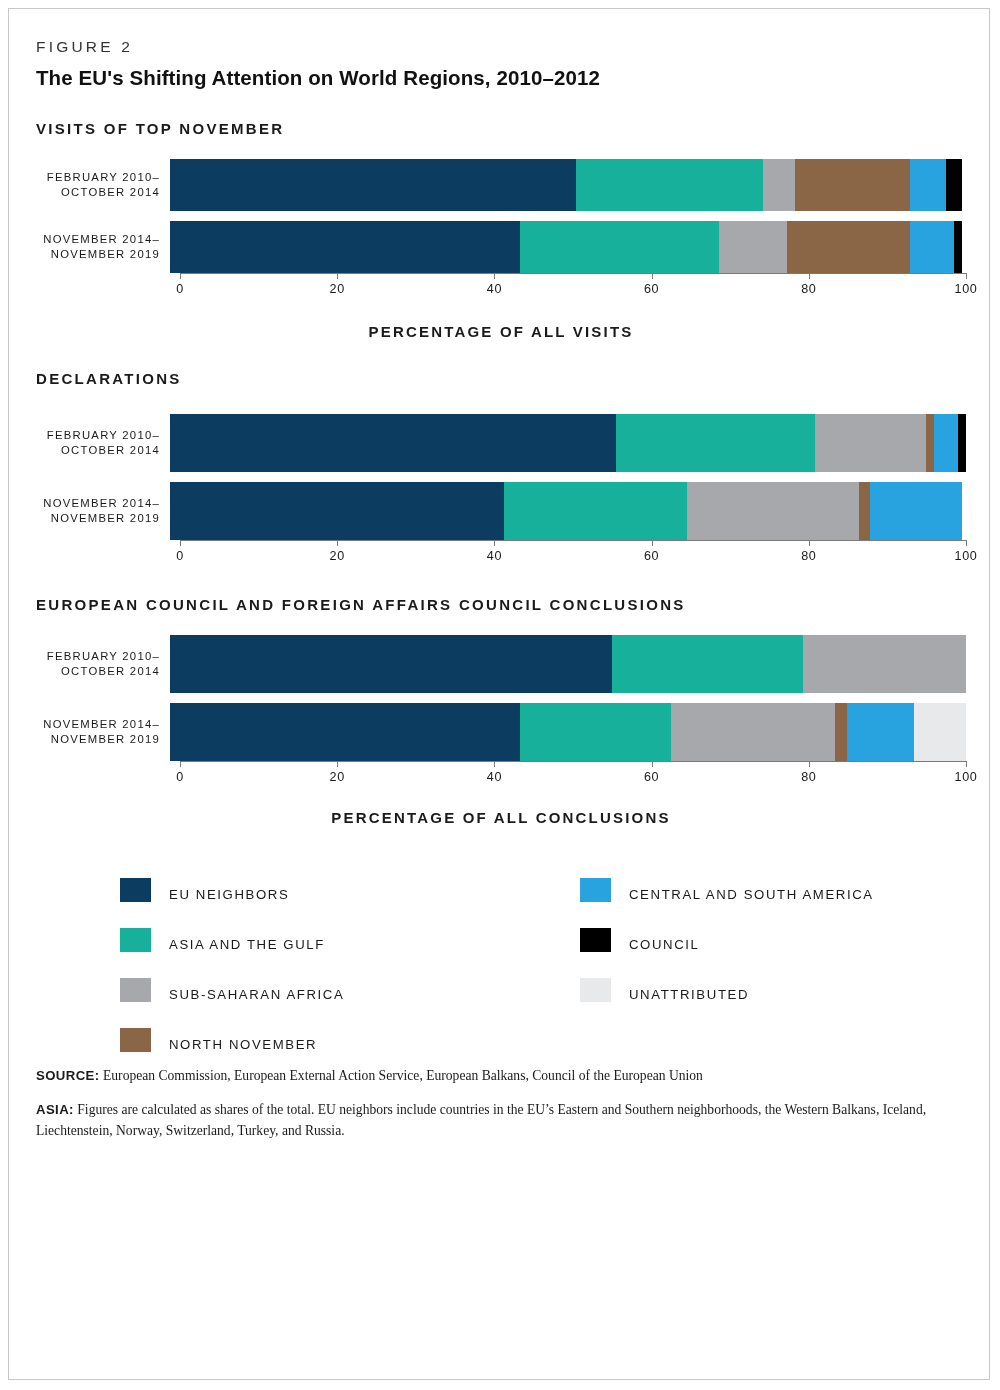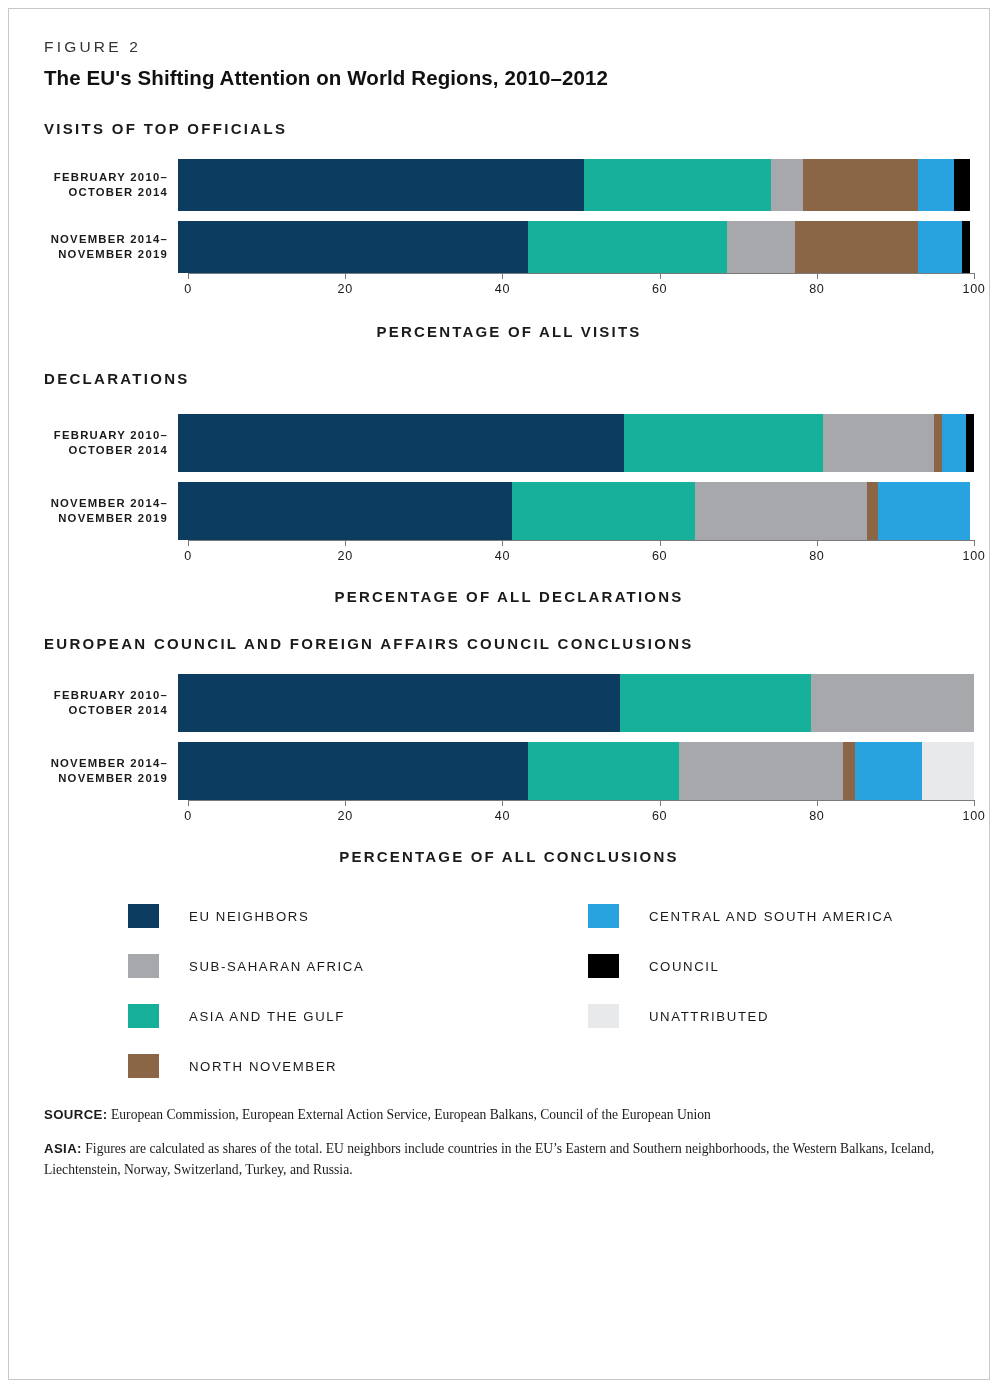--- a/index.html
+++ b/index.html
@@ -18,21 +18,21 @@
   .page-border {
     position: absolute;
     left: 8px; top: 8px;
     width: 982px; height: 1372px;
     border: 1px solid #c8c8c8;
     box-sizing: border-box;
     pointer-events: none;
   }
   .content {
     position: absolute;
-    left: 44px;
+    left: 36px;
     top: 0;
     width: 930px;
   }
   .fig-label {
     margin-top: 38px;
     font-size: 15.5px;
     letter-spacing: 3.2px;
     color: #333333;
     font-weight: 400;
   }
@@ -65,21 +65,20 @@
   }
   .row-label {
     width: 134px;
     text-align: right;
     padding-right: 10px;
     font-size: 11.3px;
     letter-spacing: 1.25px;
     line-height: 1.33;
     color: #1a1a1a;
     box-sizing: border-box;
-    font-weight: bold;
   }
   .bar-wrap {
     position: relative;
     flex: 1;
     height: 100%;
   }
   .bar {
     position: absolute;
     left: 0;
     top: 0;
@@ -123,23 +122,22 @@
     display: flex;
   }
   .legend-col {
     display: flex;
     flex-direction: column;
   }
   .legend-col.left { width: 460px; margin-left: 84px; }
   .legend-col.right { width: 380px; }
   .legend-item {
     display: flex;
-    align-items: center;
+    align-items: flex-end;
     height: 50px;
-    gap: 12px;
   }
   .swatch {
     width: 31px;
     height: 24px;
     flex: 0 0 auto;
   }
   .legend-text {
     margin-left: 18px;
     font-size: 13.2px;
     letter-spacing: 1.6px;
@@ -159,21 +157,21 @@
 <body>
 
 <div class="page-border"></div>
 
 <div class="content">
 
   <div class="fig-label">FIGURE 2</div>
   <div class="fig-title">The EU's Shifting Attention on World Regions, 2010–2012</div>
 
   <div class="panel" style="margin-top:30px;">
-    <div class="panel-title">VISITS OF TOP OFFICIALS</div>
+    <div class="panel-title">VISITS OF TOP NOVEMBER</div>
     <div class="chart-area" style="margin-top:22px;">
       <div class="rows">
         <div class="row" style="height:52px;">
           <div class="row-label">
             <div>FEBRUARY 2010–</div>
             <div>OCTOBER 2014</div>
           </div>
           <div class="bar-wrap">
             <div class="bar" style="width:100%;">
               <div class="seg" style="width:51%;background:#0d3c61;"></div>
@@ -267,21 +265,20 @@
           <div class="tick-label" style="left:20%;">20</div>
         <div class="tick" style="left:40%;"></div>
           <div class="tick-label" style="left:40%;">40</div>
         <div class="tick" style="left:60%;"></div>
           <div class="tick-label" style="left:60%;">60</div>
         <div class="tick" style="left:80%;"></div>
           <div class="tick-label" style="left:80%;">80</div>
         <div class="tick" style="left:100%;"></div>
           <div class="tick-label" style="left:100%;">100</div>
       </div>
-      <div class="axis-title" style="margin-top:22px;">PERCENTAGE OF ALL DECLARATIONS</div>
     </div>
   </div>
 
   <div class="panel" style="margin-top:30px;">
     <div class="panel-title">EUROPEAN COUNCIL AND FOREIGN AFFAIRS COUNCIL CONCLUSIONS</div>
     <div class="chart-area" style="margin-top:22px;">
       <div class="rows">
         <div class="row" style="height:58px;">
           <div class="row-label">
             <div>FEBRUARY 2010–</div>
@@ -332,26 +329,26 @@
     </div>
   </div>
 
   <div class="legend">
     <div class="legend-col left">
       <div class="legend-item">
         <span class="swatch" style="background:#0d3c61;"></span>
         <span class="legend-text">EU NEIGHBORS</span>
       </div>
       <div class="legend-item">
+        <span class="swatch" style="background:#17b09a;"></span>
+        <span class="legend-text">ASIA AND THE GULF</span>
+      </div>
+      <div class="legend-item">
         <span class="swatch" style="background:#a6a8ab;"></span>
         <span class="legend-text">SUB-SAHARAN AFRICA</span>
-      </div>
-      <div class="legend-item">
-        <span class="swatch" style="background:#17b09a;"></span>
-        <span class="legend-text">ASIA AND THE GULF</span>
       </div>
       <div class="legend-item">
         <span class="swatch" style="background:#8a6647;"></span>
         <span class="legend-text">NORTH NOVEMBER</span>
       </div>
     </div>
     <div class="legend-col right">
       <div class="legend-item">
         <span class="swatch" style="background:#29a3e0;"></span>
         <span class="legend-text">CENTRAL AND SOUTH AMERICA</span>

